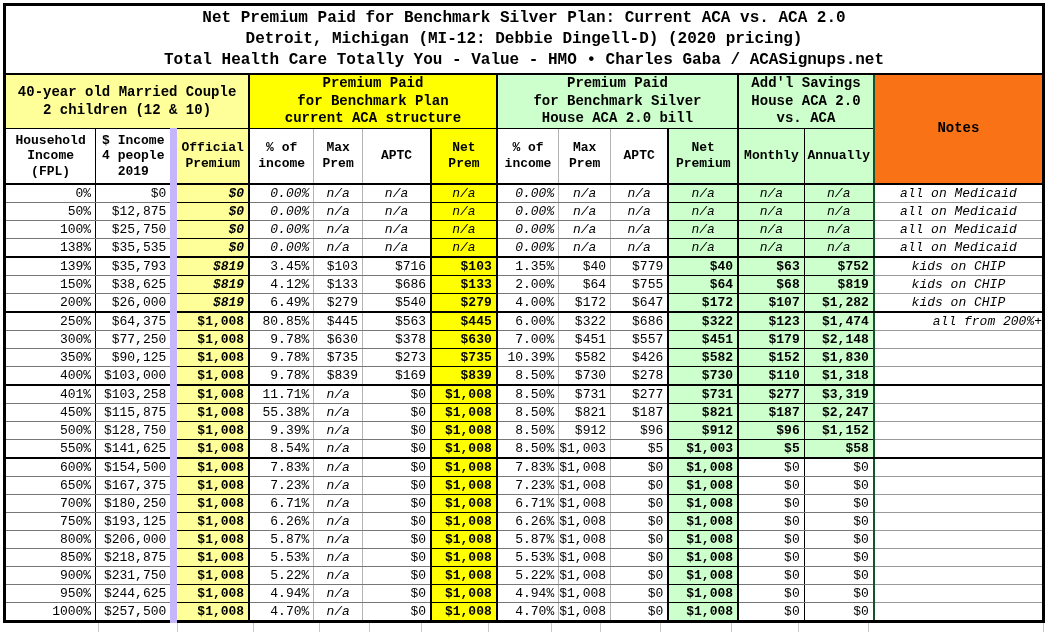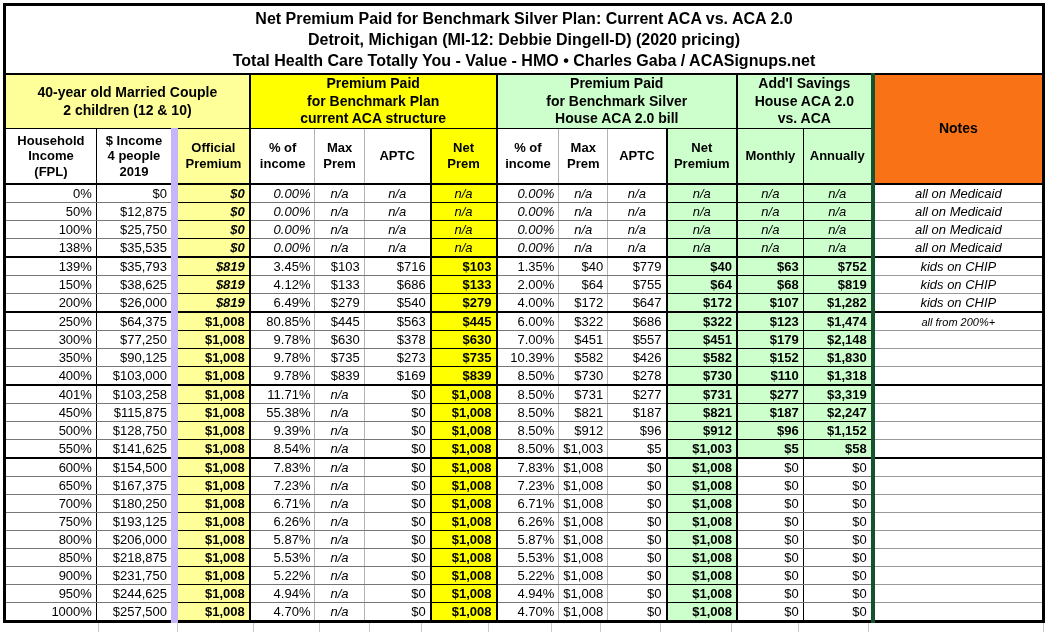--- a/index.html
+++ b/index.html
@@ -8,37 +8,37 @@
     --light-green:#CCFFCC;
     --grid-gray:#B3B3B3;
   }
   html,body{margin:0;padding:0;background:#fff;}
   body{
     width:1045px;height:632px;overflow:hidden;
     font-family:"Liberation Sans","DejaVu Sans",sans-serif;
     color:#000;
   }
   #sheet{padding:3px 0 0 3px;}
-  table{border-collapse:collapse;table-layout:fixed;border:3px solid #000;}
+  table{border-collapse:collapse;table-layout:fixed;border:3px solid #000;font-family:Liberation Mono, monospace;}
   td,th{overflow:hidden;white-space:nowrap;}
 
   
   .c0{border-left:3px solid #000;border-right:1px solid #000;}
   .c1{border-right:7px solid #c4b5fd;}
   .c2{border-right:2px solid #000;background:var(--light-yellow);}
   .c3{border-right:1px solid var(--grid-gray);}
   .c4{border-right:1px solid var(--grid-gray);}
   .c5{border-right:2px solid #000;padding-left:32px;}
   .c6{border-right:2px solid #000;background:var(--yellow);}
   .c7{border-right:1px solid var(--grid-gray);}
   .c8{border-right:1px solid var(--grid-gray);}
   .c9{border-right:2px solid #000;}
   .c10{border-right:2px solid #000;background:var(--light-green);}
   .c11{border-right:1px solid #000;}
-  .c12{border-right:4px solid #14532d;margin-top:24px;}
+  .c12{border-right:2px solid #14532d;margin-top:24px;}
   .c13{border-right:3px solid #000;}
 
   
   .title-row td{
     border-bottom:2px solid #000;text-align:center;font-weight:bold;
     font-size:16px;line-height:21px;padding:2px 0;background:#fff;
   }
 
   
   .grp th{
@@ -64,21 +64,21 @@
   }
   tbody td.c2,tbody td.c6,tbody td.c10,tbody td.green{border-bottom-color:#000;}
   tbody td.c13{border-bottom-color:#999;}
   tr.group-end td{border-bottom:2px solid #000 !important;}
   tbody tr:last-child td{border-bottom:3px solid #000 !important;}
 
   .bold{font-weight:bold;}
   .italic{font-style:italic;}
   .center{text-align:center;padding:0;}
   .green{background:var(--light-green);}
-  .small{font-size:11px;}
+  .small{font-size:13px;text-align:right;}
   .notes-cell{padding:0;}
 
   
   #bottom-strip{display:flex;margin-left:3px;height:10px;}
   #bottom-strip .stub{border-right:1px solid #C8C8C8;height:10px;box-sizing:border-box;}
 </style>
 </head>
 <body>
 
 <div id="sheet">

